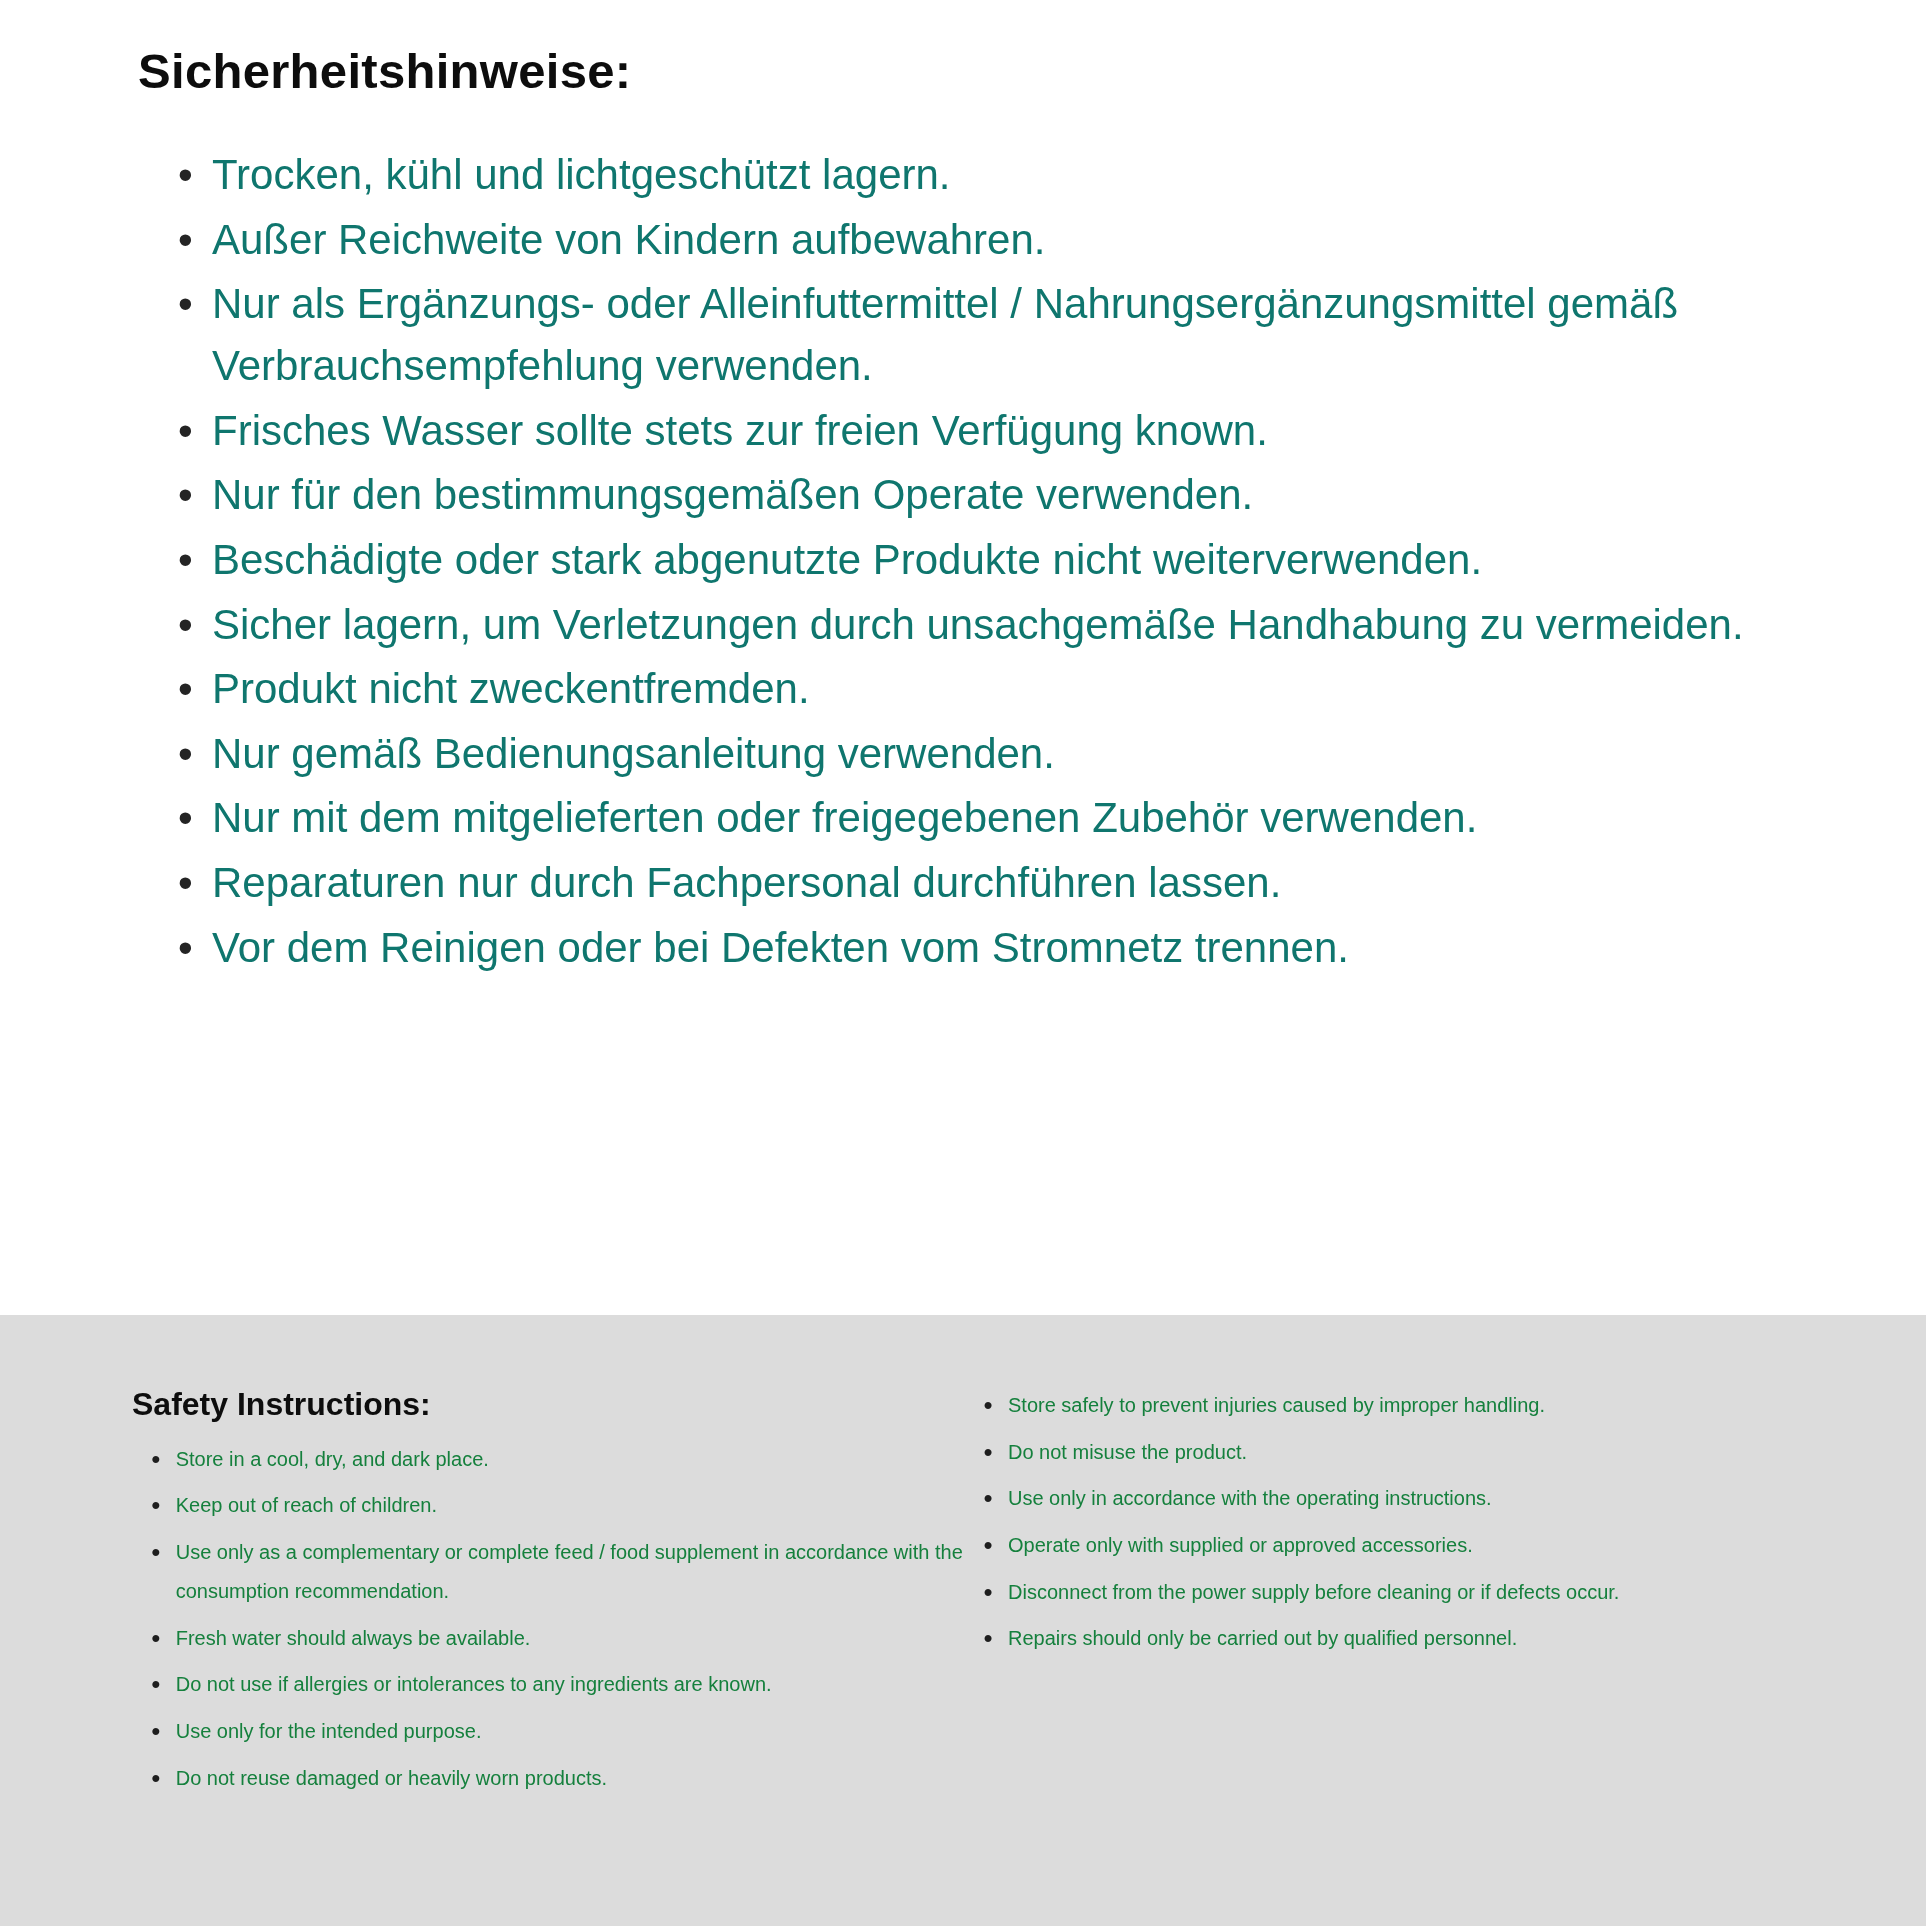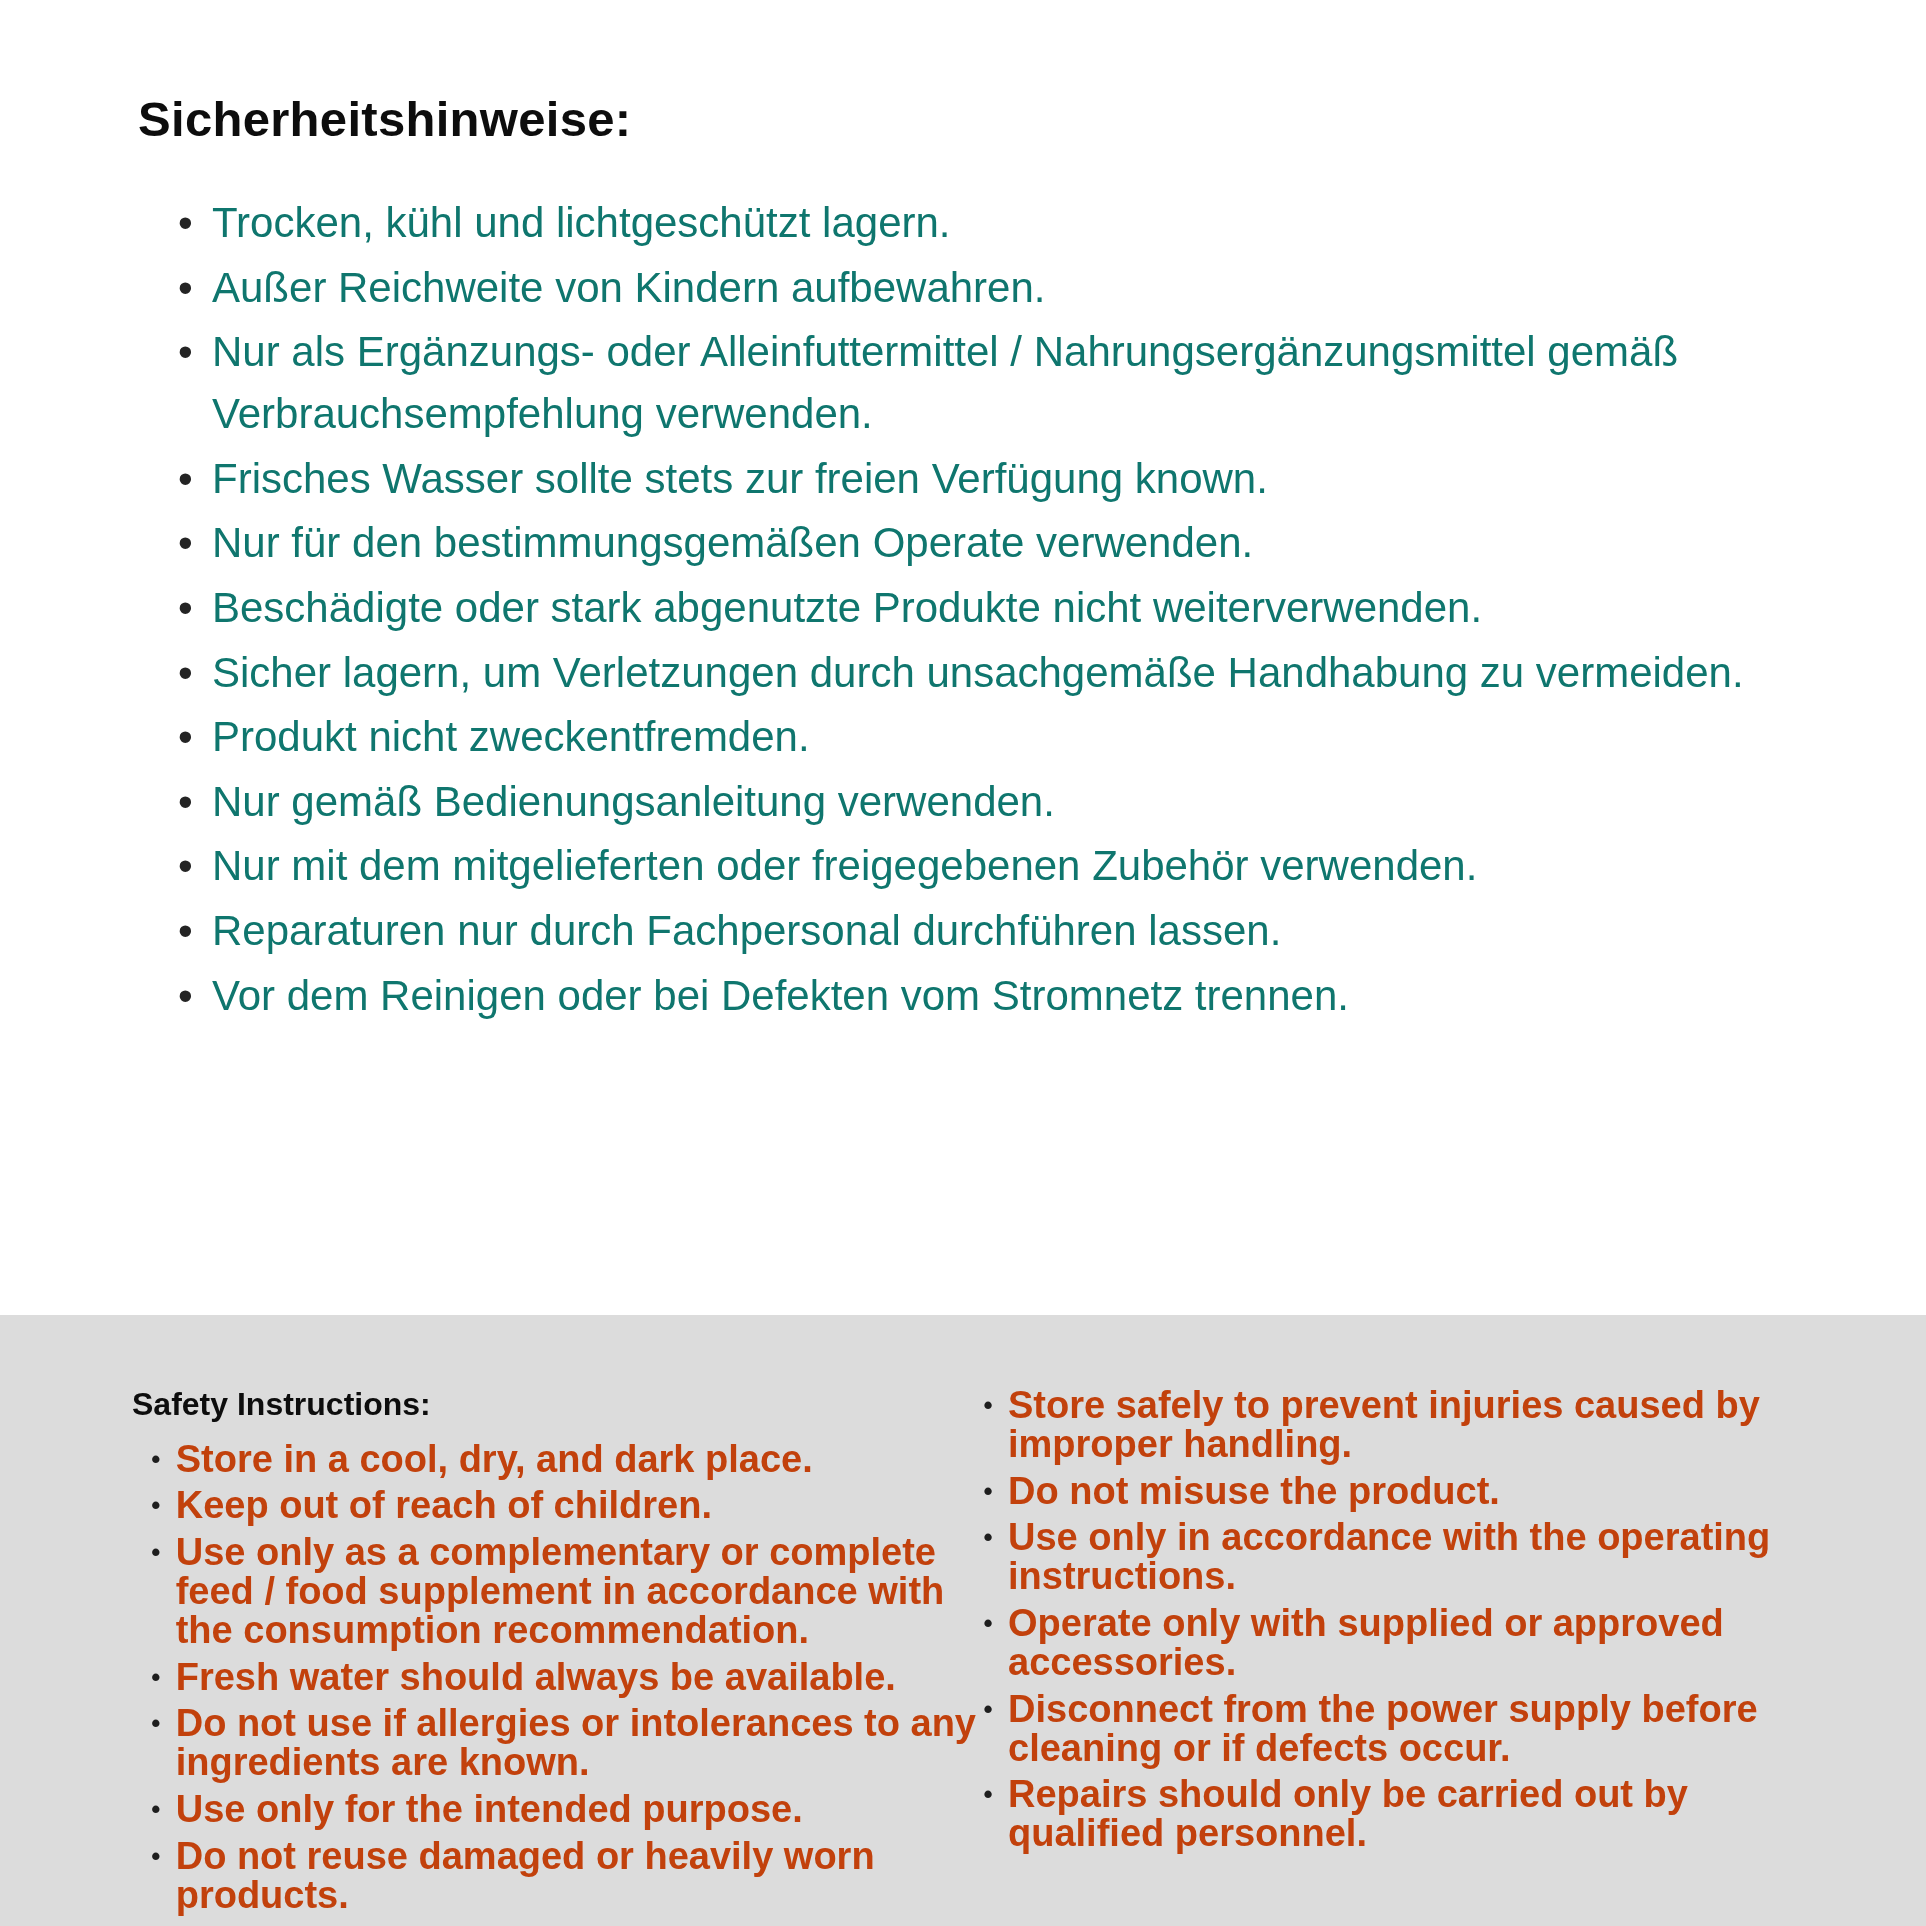--- a/index.html
+++ b/index.html
@@ -14,21 +14,21 @@
     background: #ffffff;
     font-family: "Liberation Sans", "DejaVu Sans", sans-serif;
     color: #1f1f1f;
     overflow: hidden;
     box-sizing: border-box;
   }
 
   
   .german-section {
     box-sizing: border-box;
-    padding: 91px 90px 0 138px;
+    padding: 43px 90px 0 138px;
   }
   .german-heading {
     margin: 0 0 45px 0;
     font-size: 49px;
     font-weight: 700;
     color: #0d0d0d;
     letter-spacing: 0.3px;
   }
   .german-list {
     list-style: none;
@@ -70,24 +70,23 @@
   .english-heading {
     margin: 0 0 16.7px 0;
     font-size: 32px;
     font-weight: 700;
     color: #0d0d0d;
   }
   .english-list {
     list-style: none;
     margin: 0;
     padding: 0 0 0 16.7px;
-    font-size: 38px;
+    font-size: 20px;
     line-height: 39px;
-    color: #c2410c;
-    font-weight: bold;
+    color: #15803d;
   }
   .english-list li {
     position: relative;
     padding-left: 27px;
     margin: 0 0 7.7px 0;
   }
   .english-list li::before {
     content: "\2022";
     position: absolute;
     left: 2.6px;

